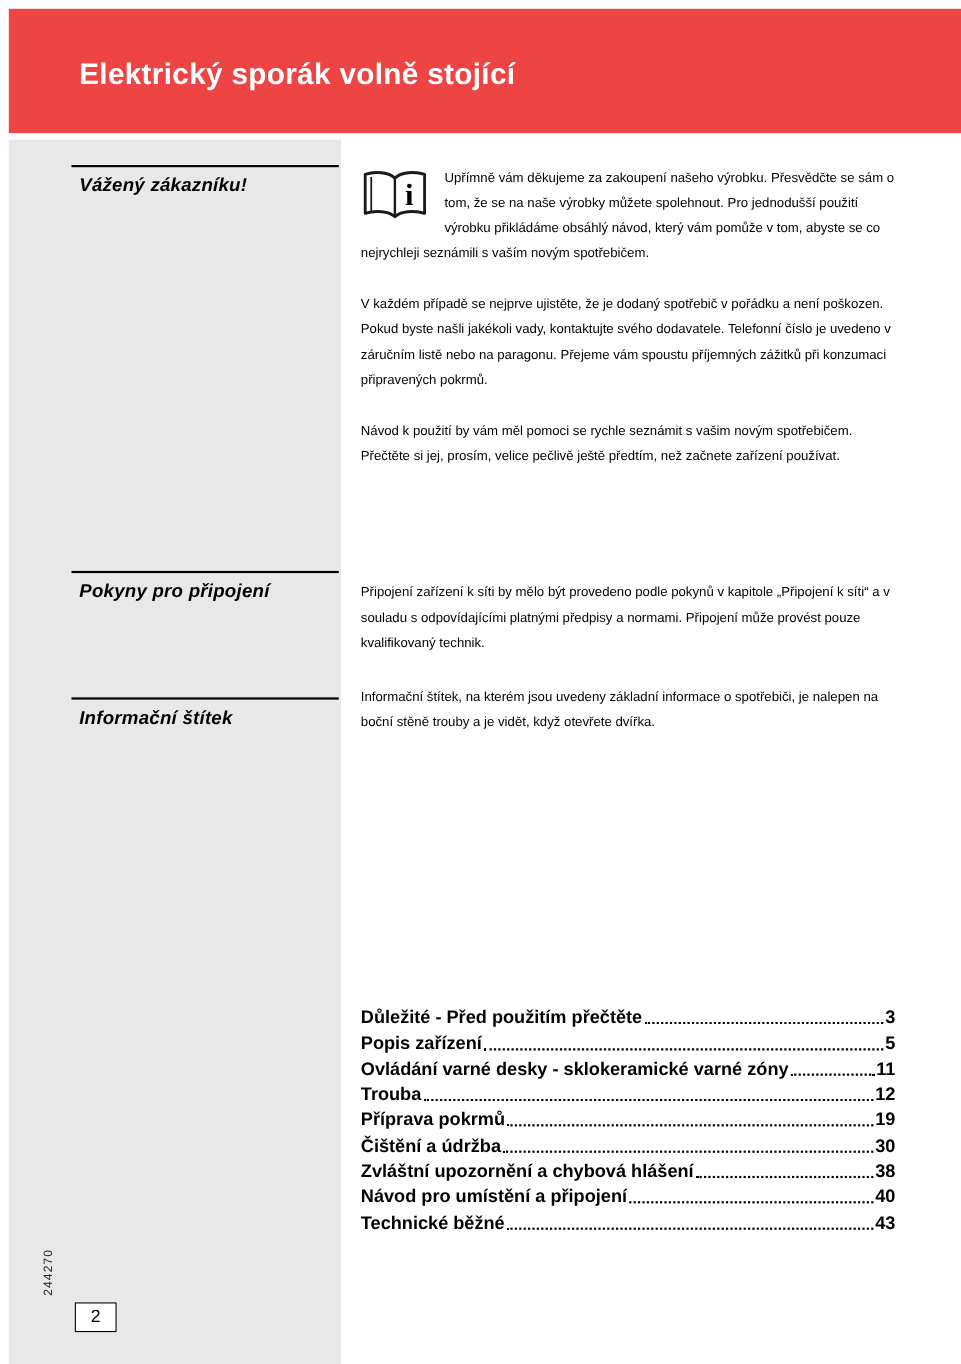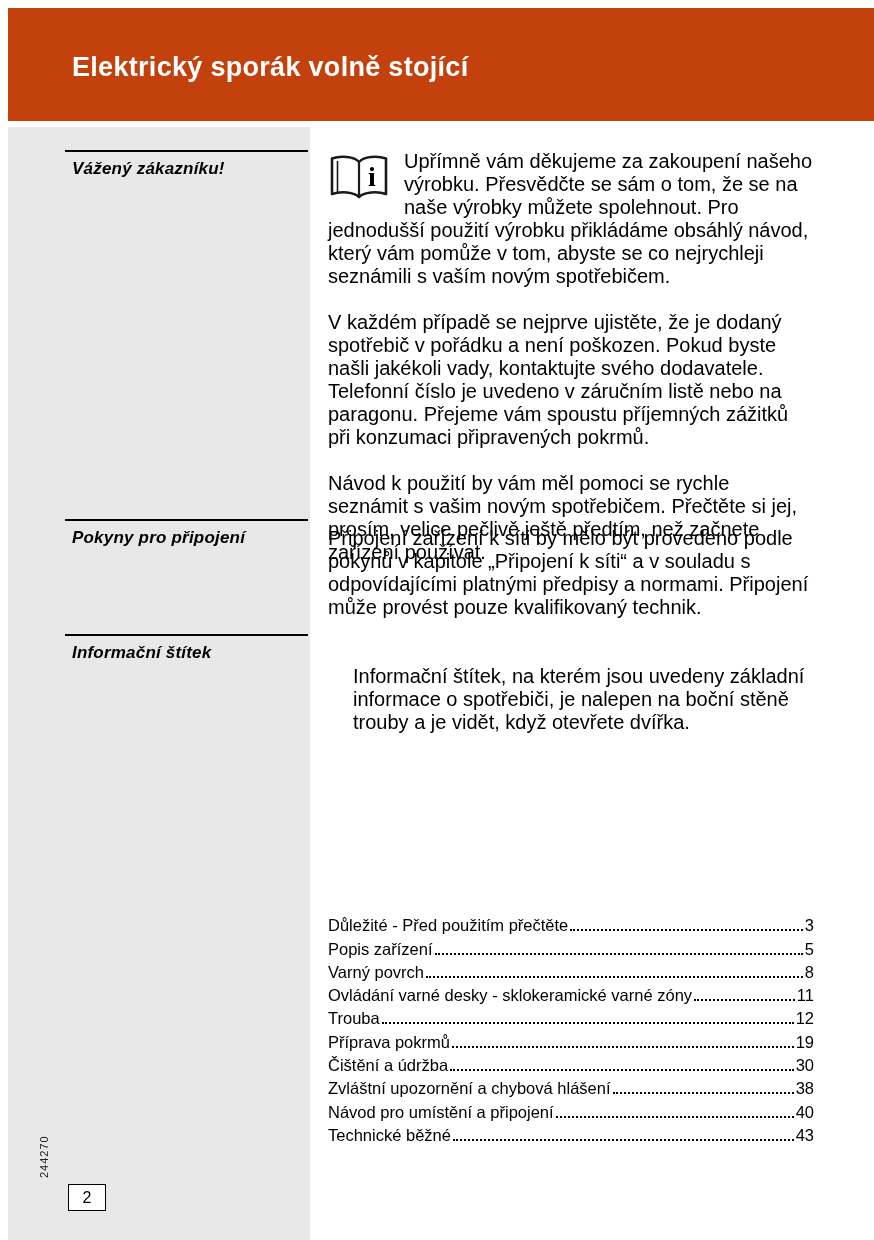--- a/index.html
+++ b/index.html
@@ -11,21 +11,21 @@
     width:874px; height:1240px;
     background:#ffffff;
     overflow:hidden;
   }
 
   
   .header-bar {
     position:absolute;
     left:8px; top:8px; right:0;
     height:113px;
-    background:#c2410c;
+    background:#ef4444;
   }
   .page-title {
     color:#ffffff;
     font-size:27px;
     font-weight:bold;
     letter-spacing:0.3px;
     padding:44px 0 0 64px;
   }
 
   
@@ -52,45 +52,45 @@
   .hb-2 { top:519px; }
   .hb-3 { top:634px; }
 
   
   .content {
     position:absolute;
     left:328px; top:150px;
     width:486px; height:1060px;
   }
   .content p {
-    font-size:20px;
+    font-size:12px;
     line-height:23px;
     margin-bottom:23px;
   }
   .block-welcome    { position:absolute; top:0;     left:0; right:0; }
   .block-connection { position:absolute; top:377px; left:0; right:0; }
-  .block-label      { position:absolute; top:515px; left:0; right:0;margin-left:25px; }
+  .block-label      { position:absolute; top:472px; left:0; right:0; }
 
   .book-icon {
     float:left;
     width:62px; height:52px;
     margin:2px 14px 8px 0;
   }
 
   
   .toc {
     position:absolute;
     top:762px; left:0; right:0;
   }
   .toc-row {
     display:flex;
     align-items:flex-end;
     height:23.3px;
     font-size:16.5px;
-    font-weight:normal;
+    font-weight:bold;
   }
   .toc-label { white-space:nowrap; }
   .toc-leader {
     flex:1;
     border-bottom:2px dotted #000;
     margin:0 2px 4px 2px;
     min-width:6px;
   }
   .toc-page { white-space:nowrap; }
 
@@ -165,25 +165,20 @@
         <span class="toc-label">Důležité - Před použitím přečtěte</span>
         <span class="toc-leader"></span>
         <span class="toc-page">3</span>
       </div>
       <div class="toc-row">
         <span class="toc-label">Popis zařízení</span>
         <span class="toc-leader"></span>
         <span class="toc-page">5</span>
       </div>
       <div class="toc-row">
-        <span class="toc-label">Varný povrch</span>
-        <span class="toc-leader"></span>
-        <span class="toc-page">8</span>
-      </div>
-      <div class="toc-row">
         <span class="toc-label">Ovládání varné desky - sklokeramické varné zóny</span>
         <span class="toc-leader"></span>
         <span class="toc-page">11</span>
       </div>
       <div class="toc-row">
         <span class="toc-label">Trouba</span>
         <span class="toc-leader"></span>
         <span class="toc-page">12</span>
       </div>
       <div class="toc-row">

